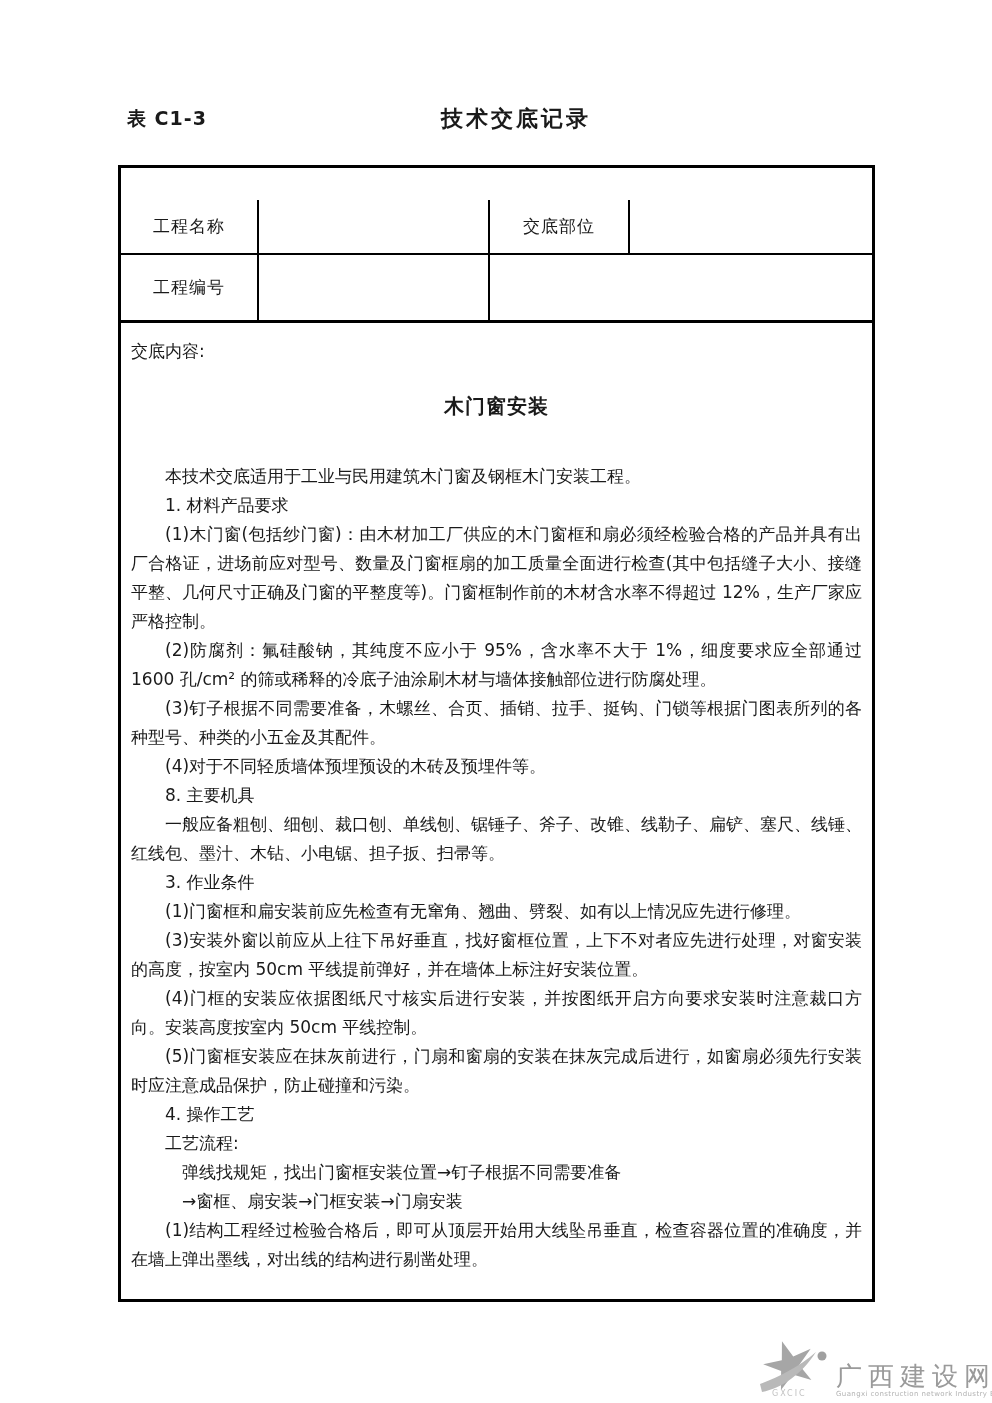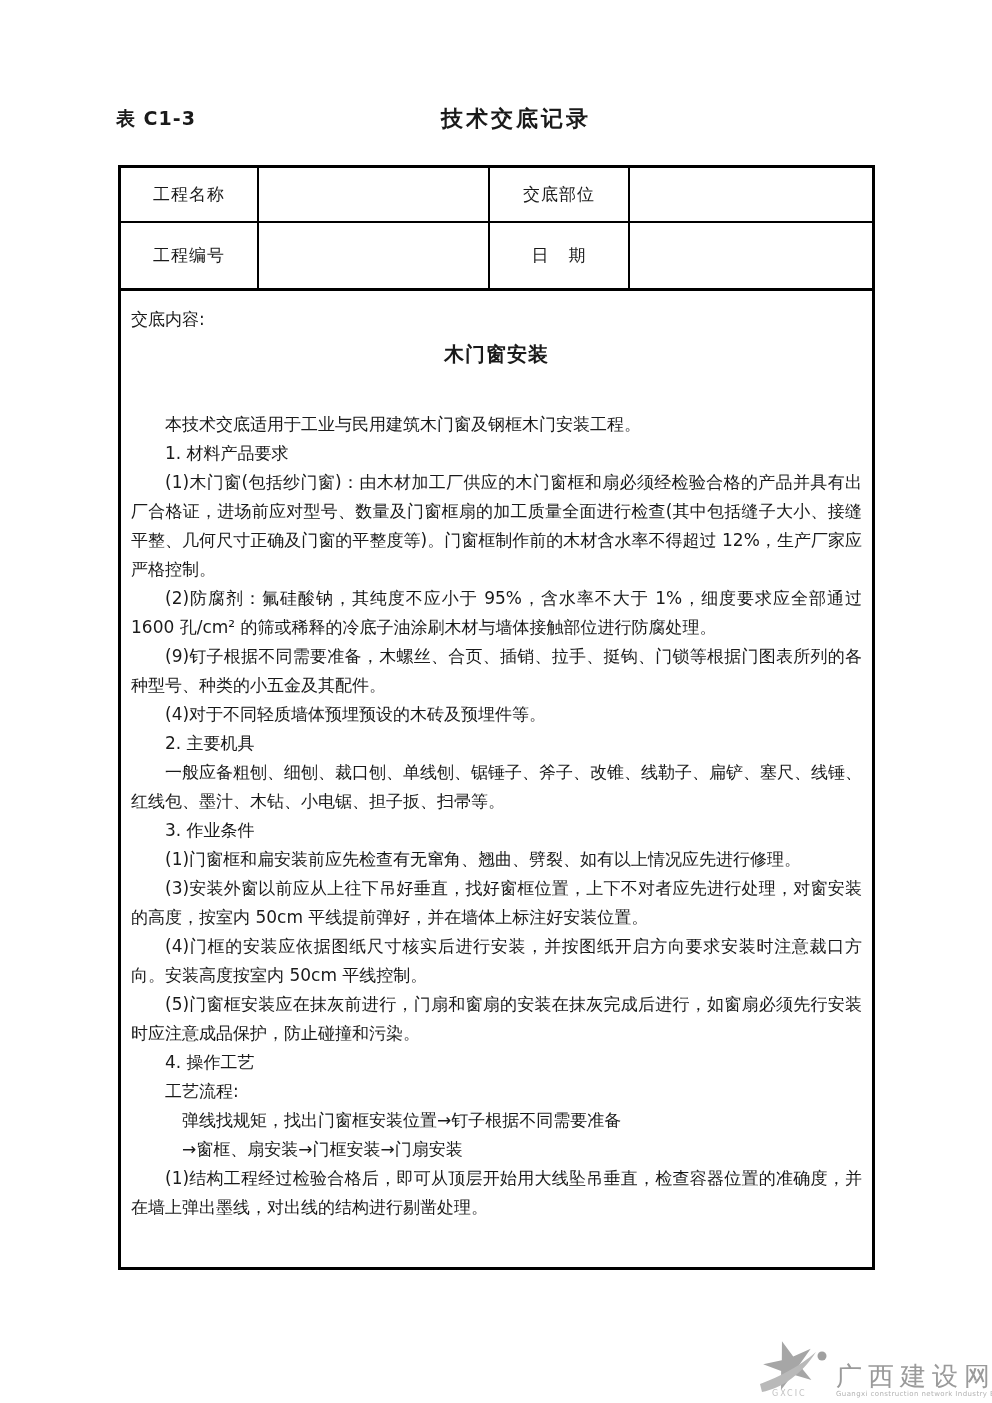--- a/index.html
+++ b/index.html
@@ -12,21 +12,21 @@
     position: relative;
     width: 992px;
     height: 1403px;
     background: #ffffff;
     overflow: hidden;
   }
 
   
   .form-code {
     position: absolute;
-    left: 116px;
+    left: 127px;
     top: 106px;
     font-size: 19px;
     font-weight: bold;
     letter-spacing: 1px;
   }
   .doc-title {
     position: absolute;
     left: 0;
     top: 104px;
     width: 100%;
@@ -43,21 +43,21 @@
     left: 118px;
     top: 165px;
     width: 757px;
     border: 3px solid #000000;
   }
   .ft-row {
     display: grid;
     grid-template-columns: 138px 231px 140px auto;
     border-bottom: 2px solid #000000;
   }
-  .ft-row.r1 { height: 55px; }
+  .ft-row.r1 { height: 55px; margin-top: 32px; }
   .ft-row.r2 { height: 68px; border-bottom: 3px solid #000000; }
   .ft-cell {
     display: flex;
     align-items: center;
     justify-content: center;
     font-size: 17px;
     letter-spacing: 1px;
     white-space: pre;
     border-right: 2px solid #000000;
   }
@@ -71,21 +71,21 @@
   }
   .section-label {
     font-size: 17px;
     line-height: 28px;
   }
   .content-heading {
     text-align: center;
     font-size: 20px;
     font-weight: bold;
     letter-spacing: 1px;
-    margin-top: 8px;
+    margin-top: 28px;
     margin-bottom: 42px;
   }
   .para {
     font-size: 17px;
     line-height: 29px;
     text-align: justify;
     text-indent: 2em;
   }
   .para.p-flow { text-indent: 3em; }
 
@@ -136,35 +136,34 @@
     <div class="ft-row r1">
       <div class="ft-cell">工程名称</div>
       <div class="ft-cell"></div>
       <div class="ft-cell">交底部位</div>
       <div class="ft-cell"></div>
     </div>
 
     <div class="ft-row r2">
       <div class="ft-cell">工程编号</div>
       <div class="ft-cell"></div>
-      <div class="ft-cell">日   期</div>
       <div class="ft-cell"></div>
     </div>
 
     <div class="content-cell">
       <div class="section-label">交底内容:</div>
       <div class="content-heading">木门窗安装</div>
 
       <p class="para">本技术交底适用于工业与民用建筑木门窗及钢框木门安装工程。</p>
       <p class="para">1. 材料产品要求</p>
       <p class="para">(1)木门窗(包括纱门窗)：由木材加工厂供应的木门窗框和扇必须经检验合格的产品并具有出厂合格证，进场前应对型号、数量及门窗框扇的加工质量全面进行检查(其中包括缝子大小、接缝平整、几何尺寸正确及门窗的平整度等)。门窗框制作前的木材含水率不得超过 12%，生产厂家应严格控制。</p>
       <p class="para">(2)防腐剂：氟硅酸钠，其纯度不应小于 95%，含水率不大于 1%，细度要求应全部通过 1600 孔/cm² 的筛或稀释的冷底子油涂刷木材与墙体接触部位进行防腐处理。</p>
-      <p class="para">(9)钉子根据不同需要准备，木螺丝、合页、插销、拉手、挺钩、门锁等根据门图表所列的各种型号、种类的小五金及其配件。</p>
+      <p class="para">(3)钉子根据不同需要准备，木螺丝、合页、插销、拉手、挺钩、门锁等根据门图表所列的各种型号、种类的小五金及其配件。</p>
       <p class="para">(4)对于不同轻质墙体预埋预设的木砖及预埋件等。</p>
-      <p class="para">2. 主要机具</p>
+      <p class="para">8. 主要机具</p>
       <p class="para">一般应备粗刨、细刨、裁口刨、单线刨、锯锤子、斧子、改锥、线勒子、扁铲、塞尺、线锤、红线包、墨汁、木钻、小电锯、担子扳、扫帚等。</p>
       <p class="para">3. 作业条件</p>
       <p class="para">(1)门窗框和扁安装前应先检查有无窜角、翘曲、劈裂、如有以上情况应先进行修理。</p>
       <p class="para">(3)安装外窗以前应从上往下吊好垂直，找好窗框位置，上下不对者应先进行处理，对窗安装的高度，按室内 50cm 平线提前弹好，并在墙体上标注好安装位置。</p>
       <p class="para">(4)门框的安装应依据图纸尺寸核实后进行安装，并按图纸开启方向要求安装时注意裁口方向。安装高度按室内 50cm 平线控制。</p>
       <p class="para">(5)门窗框安装应在抹灰前进行，门扇和窗扇的安装在抹灰完成后进行，如窗扇必须先行安装时应注意成品保护，防止碰撞和污染。</p>
       <p class="para">4. 操作工艺</p>
       <p class="para">工艺流程:</p>
       <p class="para p-flow">弹线找规矩，找出门窗框安装位置→钉子根据不同需要准备</p>
       <p class="para p-flow">→窗框、扇安装→门框安装→门扇安装</p>

